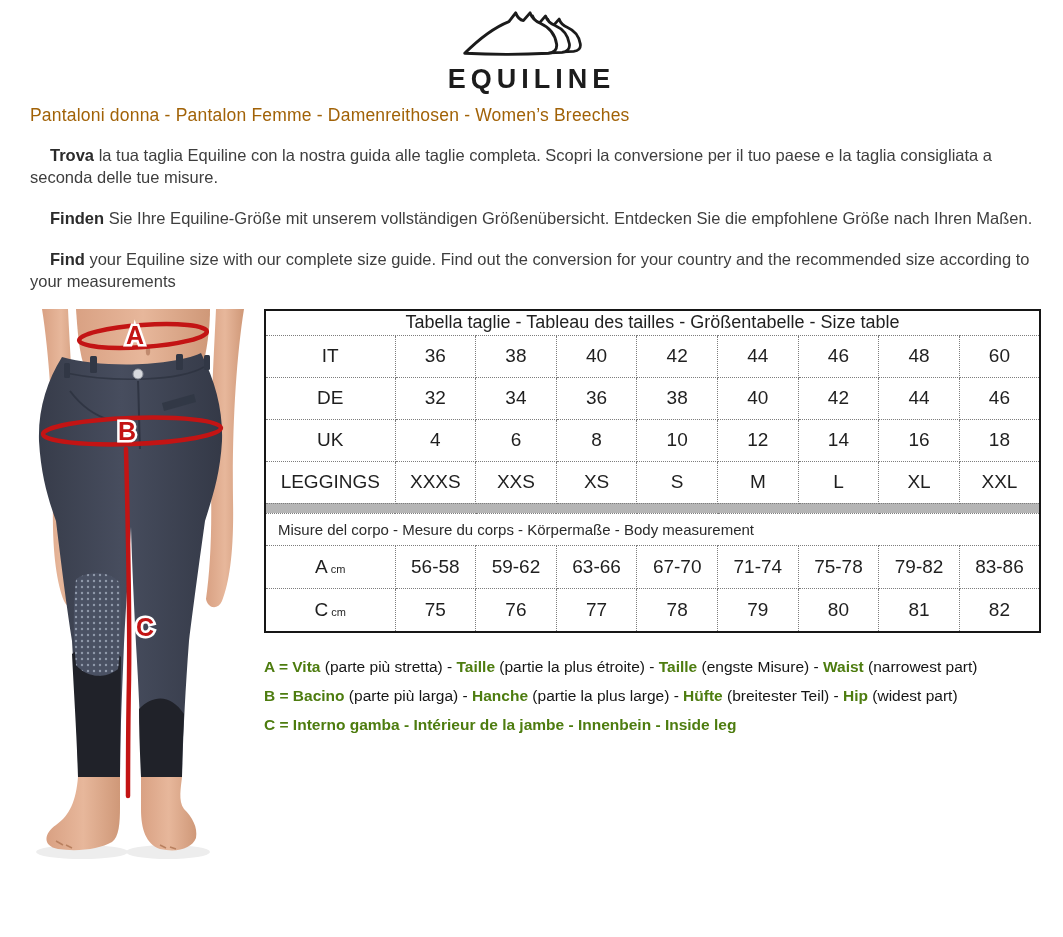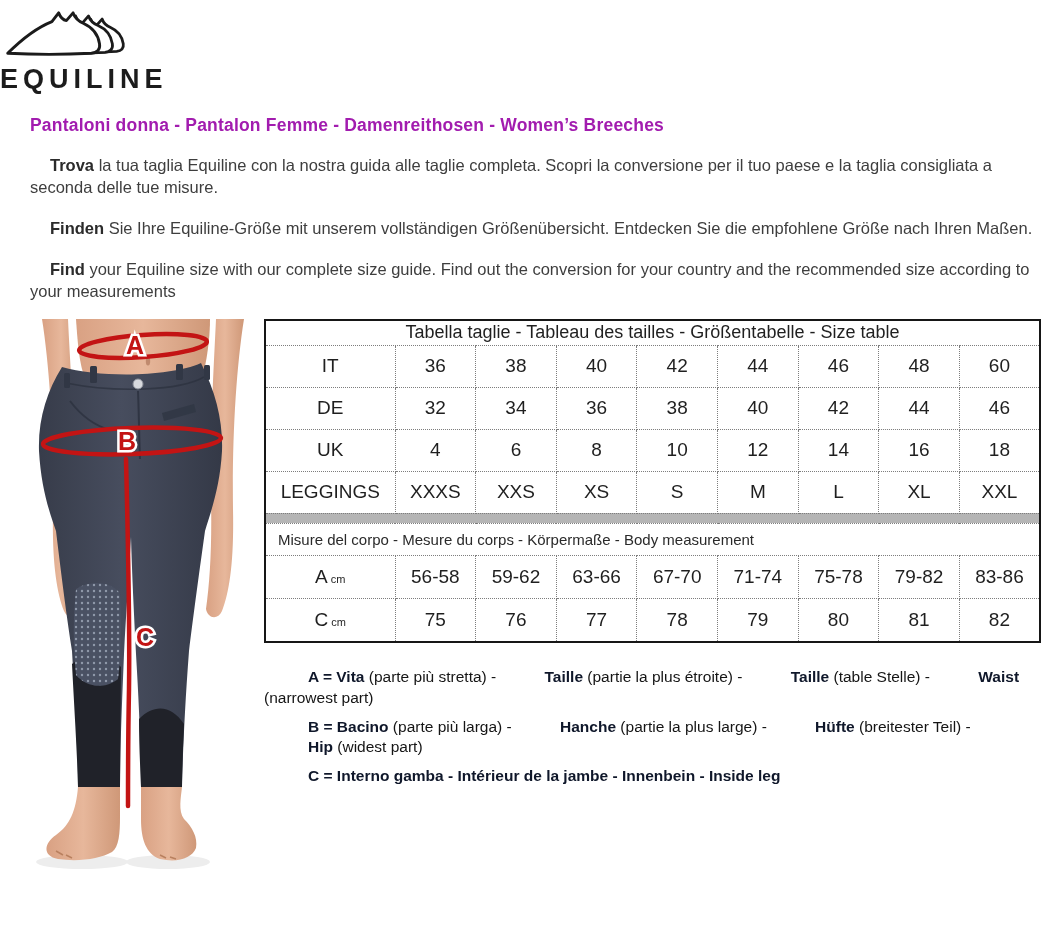--- a/index.html
+++ b/index.html
@@ -1,27 +1,27 @@
 <!DOCTYPE html>
 <html><head>
 <meta charset="utf-8">
 <style>
   html,body{margin:0;padding:0;background:#fff;}
   body{
     width:1063px;height:937px;overflow:hidden;position:relative;
     font-family:"Liberation Sans",sans-serif;color:#2e2e2e;
   }
-  .logo-wrap{text-align:left;padding-top:10px;}
+  .logo-wrap{text-align:center;padding-top:10px;}
   .brand-name{
     font-size:27px;font-weight:800;letter-spacing:5px;color:#1c1c1c;
     margin-top:0px;
   }
   .content{padding:0 22px 0 30px;}
   .page-title{
-    font-size:17.5px;font-weight:700;color:#a21caf;margin:20px 0 0;
+    font-size:17.5px;font-weight:400;color:#a16207;margin:10px 0 0;
     letter-spacing:.2px;
   }
   .intro-p{font-size:16.5px;color:#3e3e3e;line-height:1.33;margin:19px 0 0;}
   .intro-p strong{color:#2b2b2b;margin-left:20px;}
   .main-row{display:flex;gap:6px;margin-top:16px;margin-left:-10px;align-items:flex-start;}
   .figure-col{width:238px;flex:0 0 238px;}
   .table-col{flex:1;min-width:0;}
   table.size-table{
     width:100%;border-collapse:collapse;border:2px solid #161616;
     table-layout:fixed;
@@ -30,21 +30,21 @@
   .size-table td{border:1px dotted #7d7d7d;color:#1f1f1f;text-align:center;padding:0;}
   .tbl-title-cell{text-align:left;font-size:18px;padding:9px 12px;color:#262626;height:24px;}
   .size-row td{height:41px;font-size:19px;}
   .label-cell{font-size:19px;}
   .band-row td{height:9px;background:#b5b5b5;padding:0;}
   .measure-head-row td{text-align:left;font-size:15px;padding:7px 12px;color:#2a2a2a;}
   .measure-row td{height:42px;font-size:19px;}
   .unit{font-size:11px;}
   .legend{margin-top:24px;font-size:15.5px;color:#151515;}
   .legend p{margin:0 0 8px;line-height:1.35;}
-  .legend strong{color:#0f172a;margin-left:44px;}
+  .legend strong{color:#4d7c0f;}
   svg text.ann{
     font-family:"Liberation Sans",sans-serif;font-weight:800;font-size:25px;
     paint-order:stroke;stroke:#ffffff;stroke-width:5px;
   }
 </style>
 </head>
 <body>
 
 <header class="logo-wrap">
   <svg width="150" height="50" viewBox="0 0 150 52" aria-hidden="true">
@@ -242,20 +242,20 @@
               <td>79</td>
               <td>80</td>
               <td>81</td>
               <td>82</td>
             </tr>
           </tbody>
       </table>
 
       <div class="legend">
 
-      <p><strong>A = Vita</strong><span> (parte più stretta) - </span><strong>Taille</strong><span> (partie la plus étroite) - </span><strong>Taille</strong><span> (table Stelle) - </span><strong>Waist</strong><span> (narrowest part)</span></p>
+      <p><strong>A = Vita</strong><span> (parte più stretta) - </span><strong>Taille</strong><span> (partie la plus étroite) - </span><strong>Taille</strong><span> (engste Misure) - </span><strong>Waist</strong><span> (narrowest part)</span></p>
           <p><strong>B = Bacino</strong><span> (parte più larga) - </span><strong>Hanche</strong><span> (partie la plus large) - </span><strong>Hüfte</strong><span> (breitester Teil) - </span><strong>Hip</strong><span> (widest part)</span></p>
           <p><strong>C = Interno gamba - Intérieur de la jambe - Innenbein - Inside leg</strong></p>
         </div>
     </div>
 
   </div>
 </main>
 
 </body></html>

